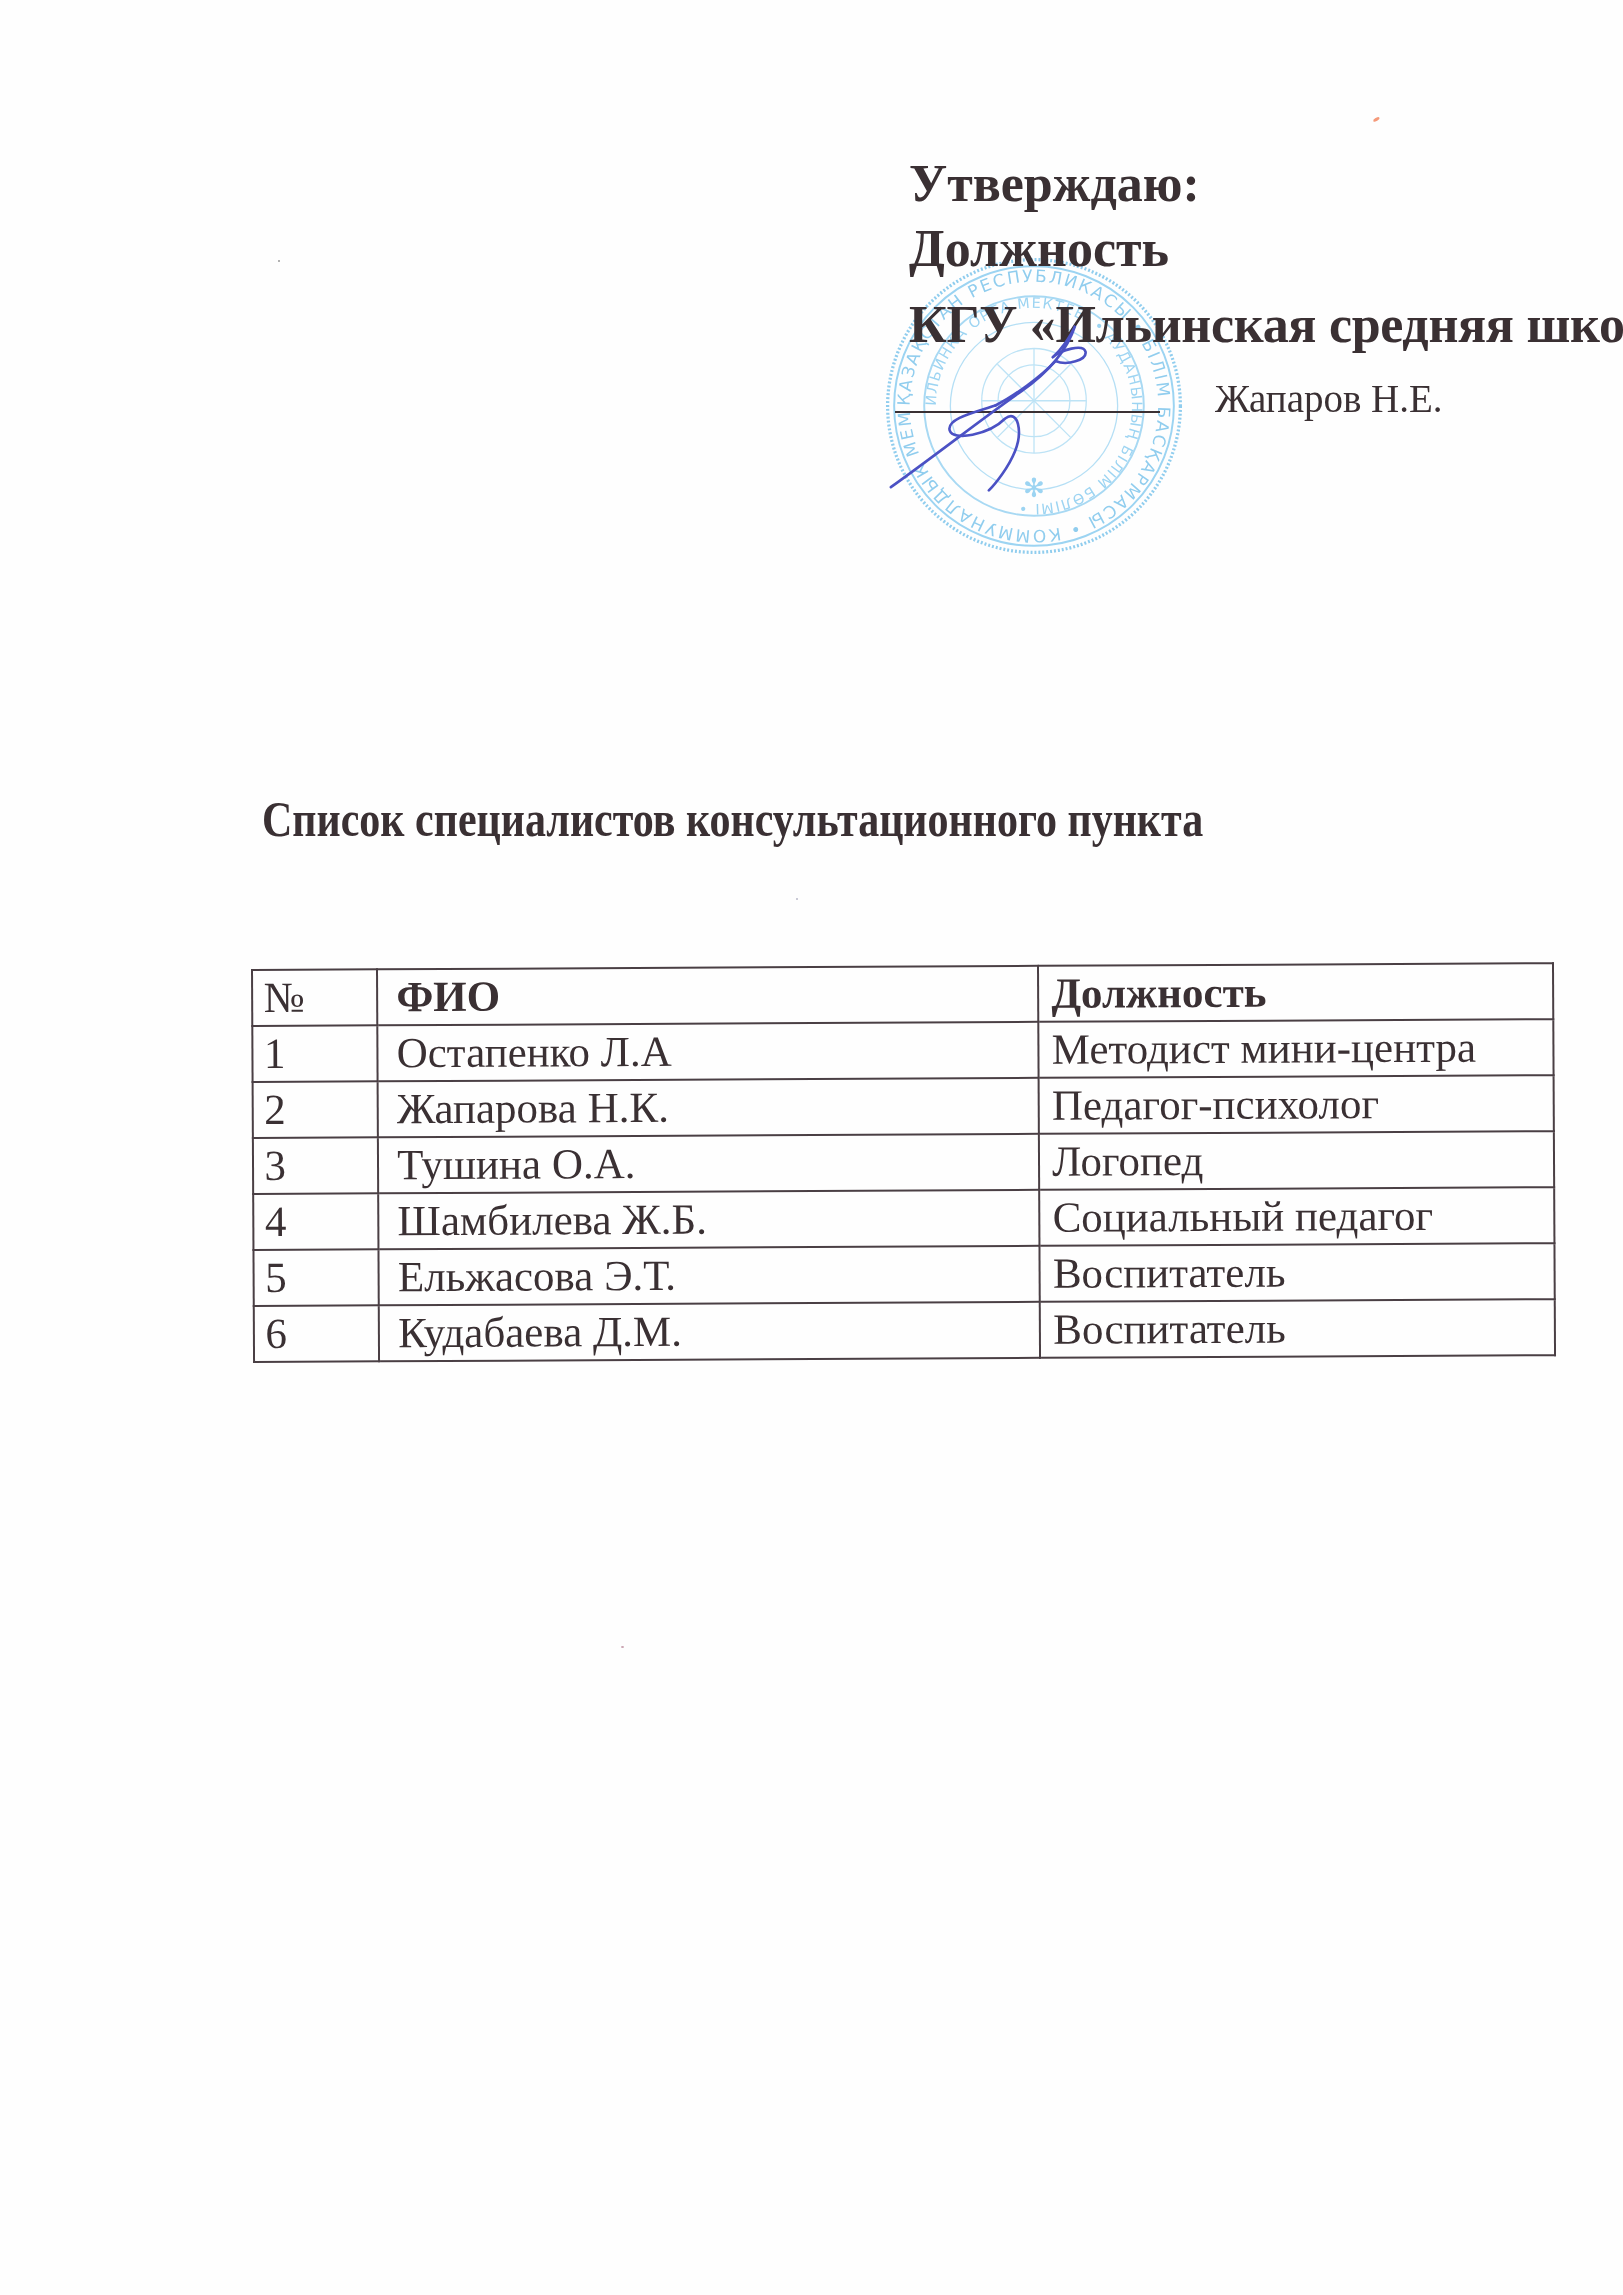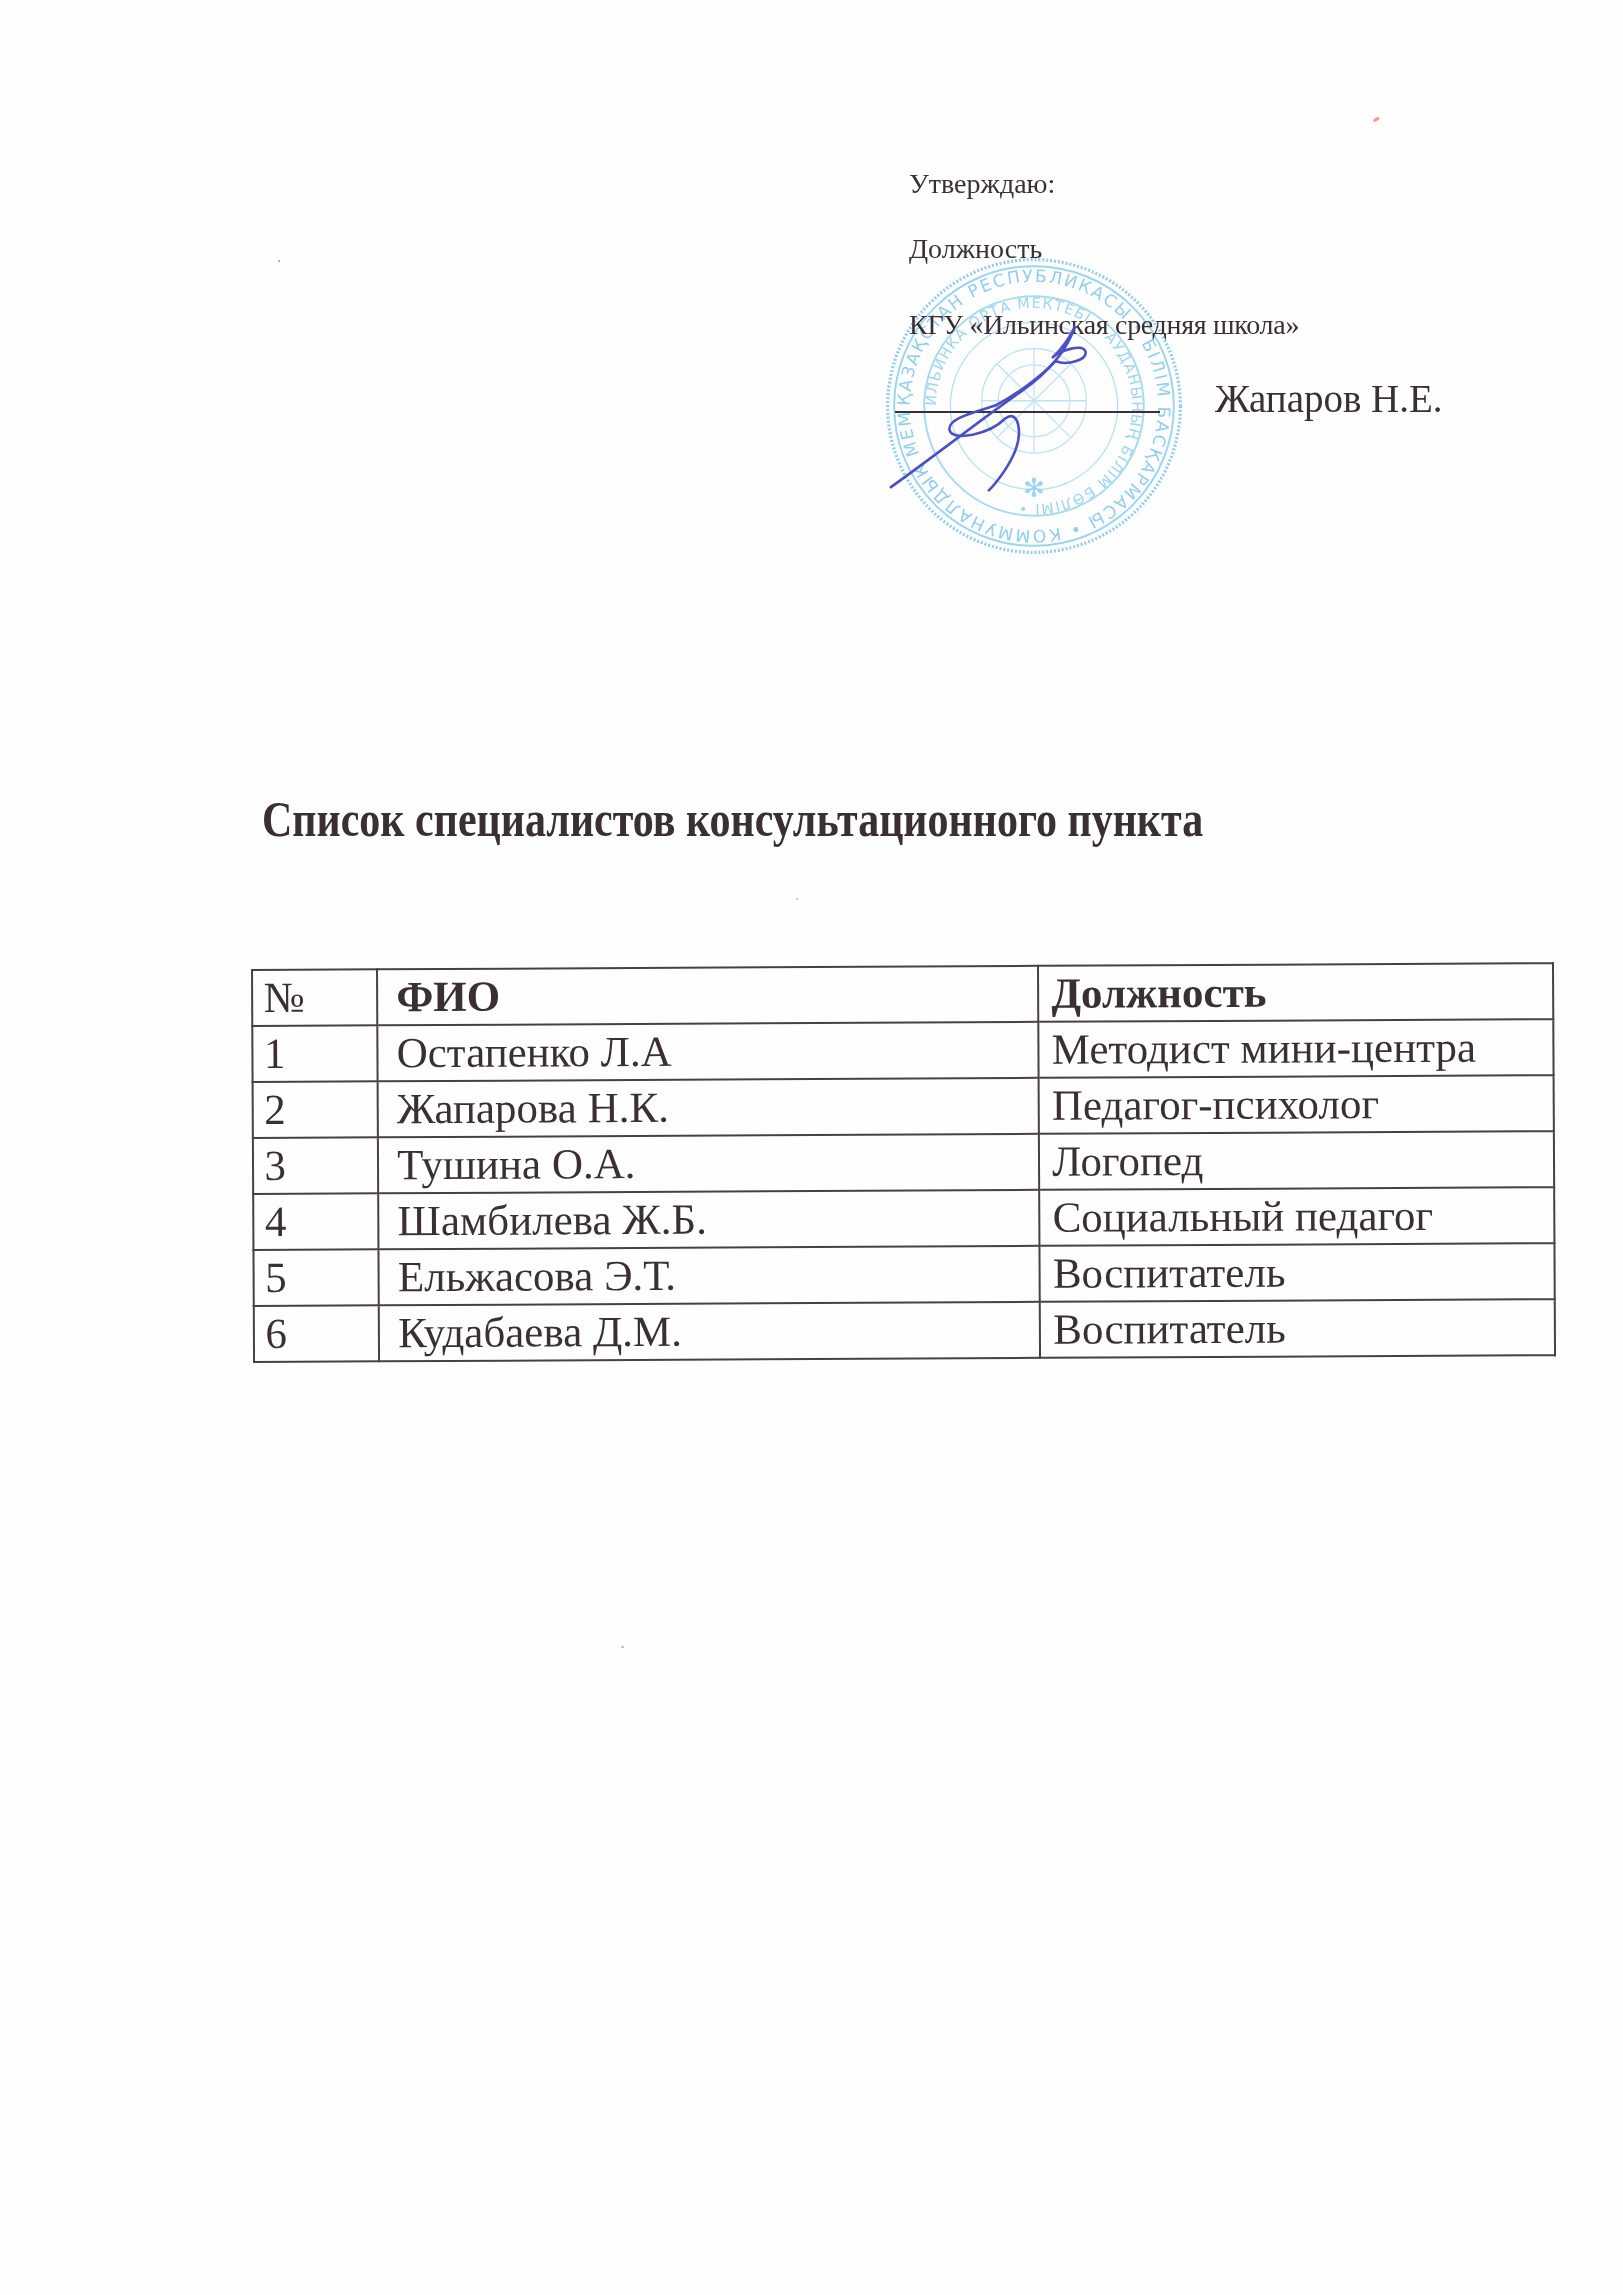--- a/index.html
+++ b/index.html
@@ -28,22 +28,23 @@
       position: absolute;
       left: 909px;
       top: 0;
       width: 655px;
       z-index: 3;
     }
     .approval .line {
       position: absolute;
       left: 0;
       white-space: nowrap;
-      font-size: 28px;
+      font-size: 52px;
       line-height: 39px;
+      font-weight: bold;
     }
     .approval .approve-label { top: 164px; }
     .approval .director-label { top: 229px; }
     .approval .org-name { top: 285px; letter-spacing: -0.3px; margin-top: 20px; }
     .approval .signature-line {
       position: absolute;
       left: -14.4px;
       top: 411px;
       width: 265px;
       height: 0;

